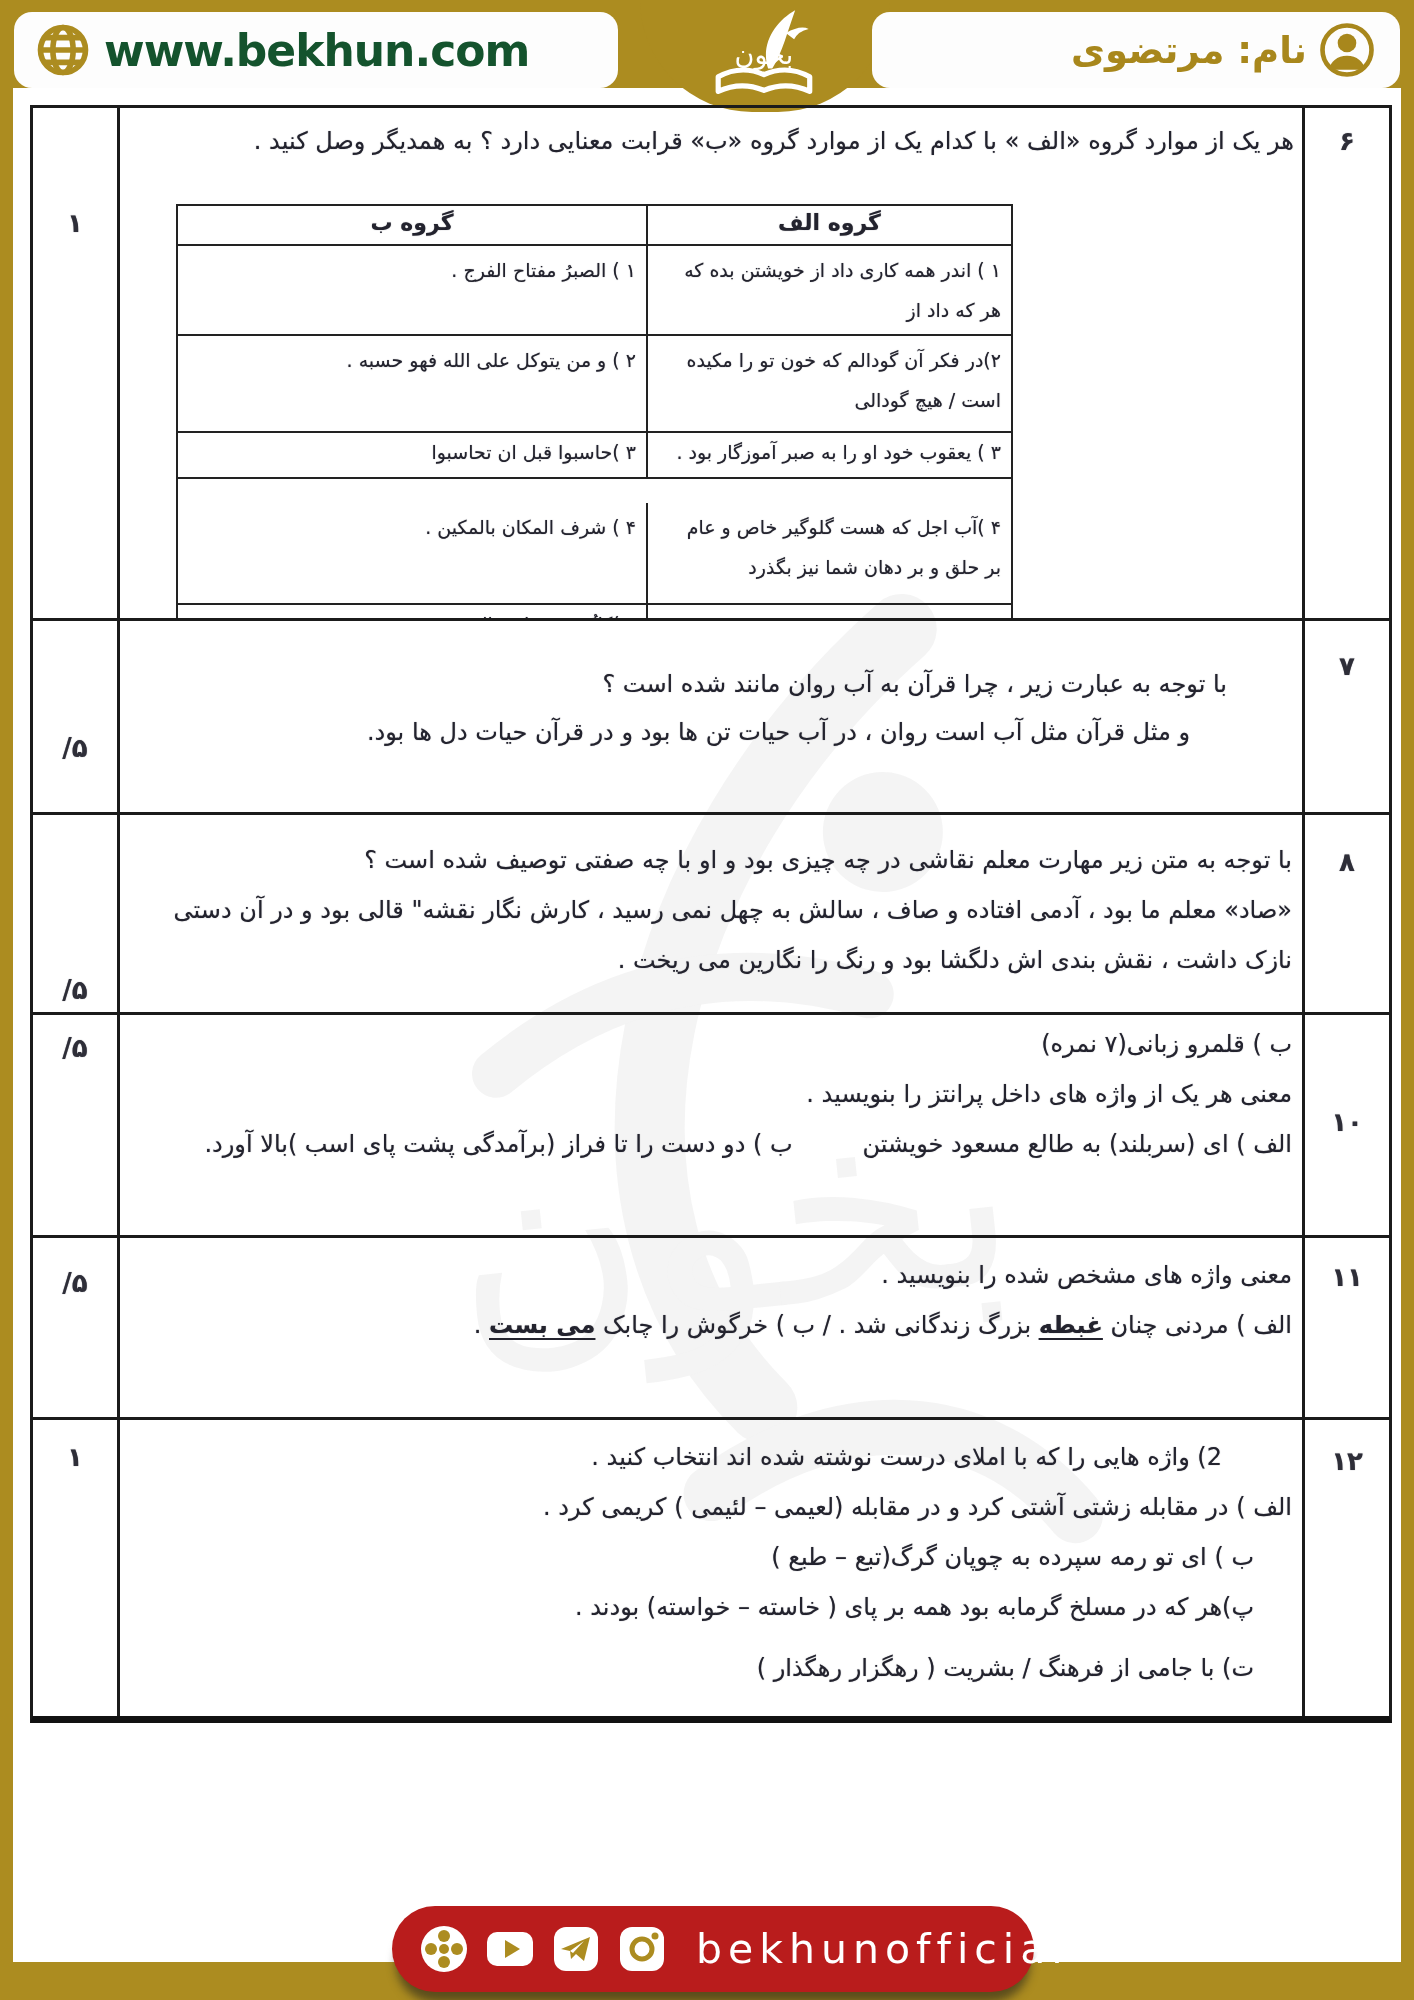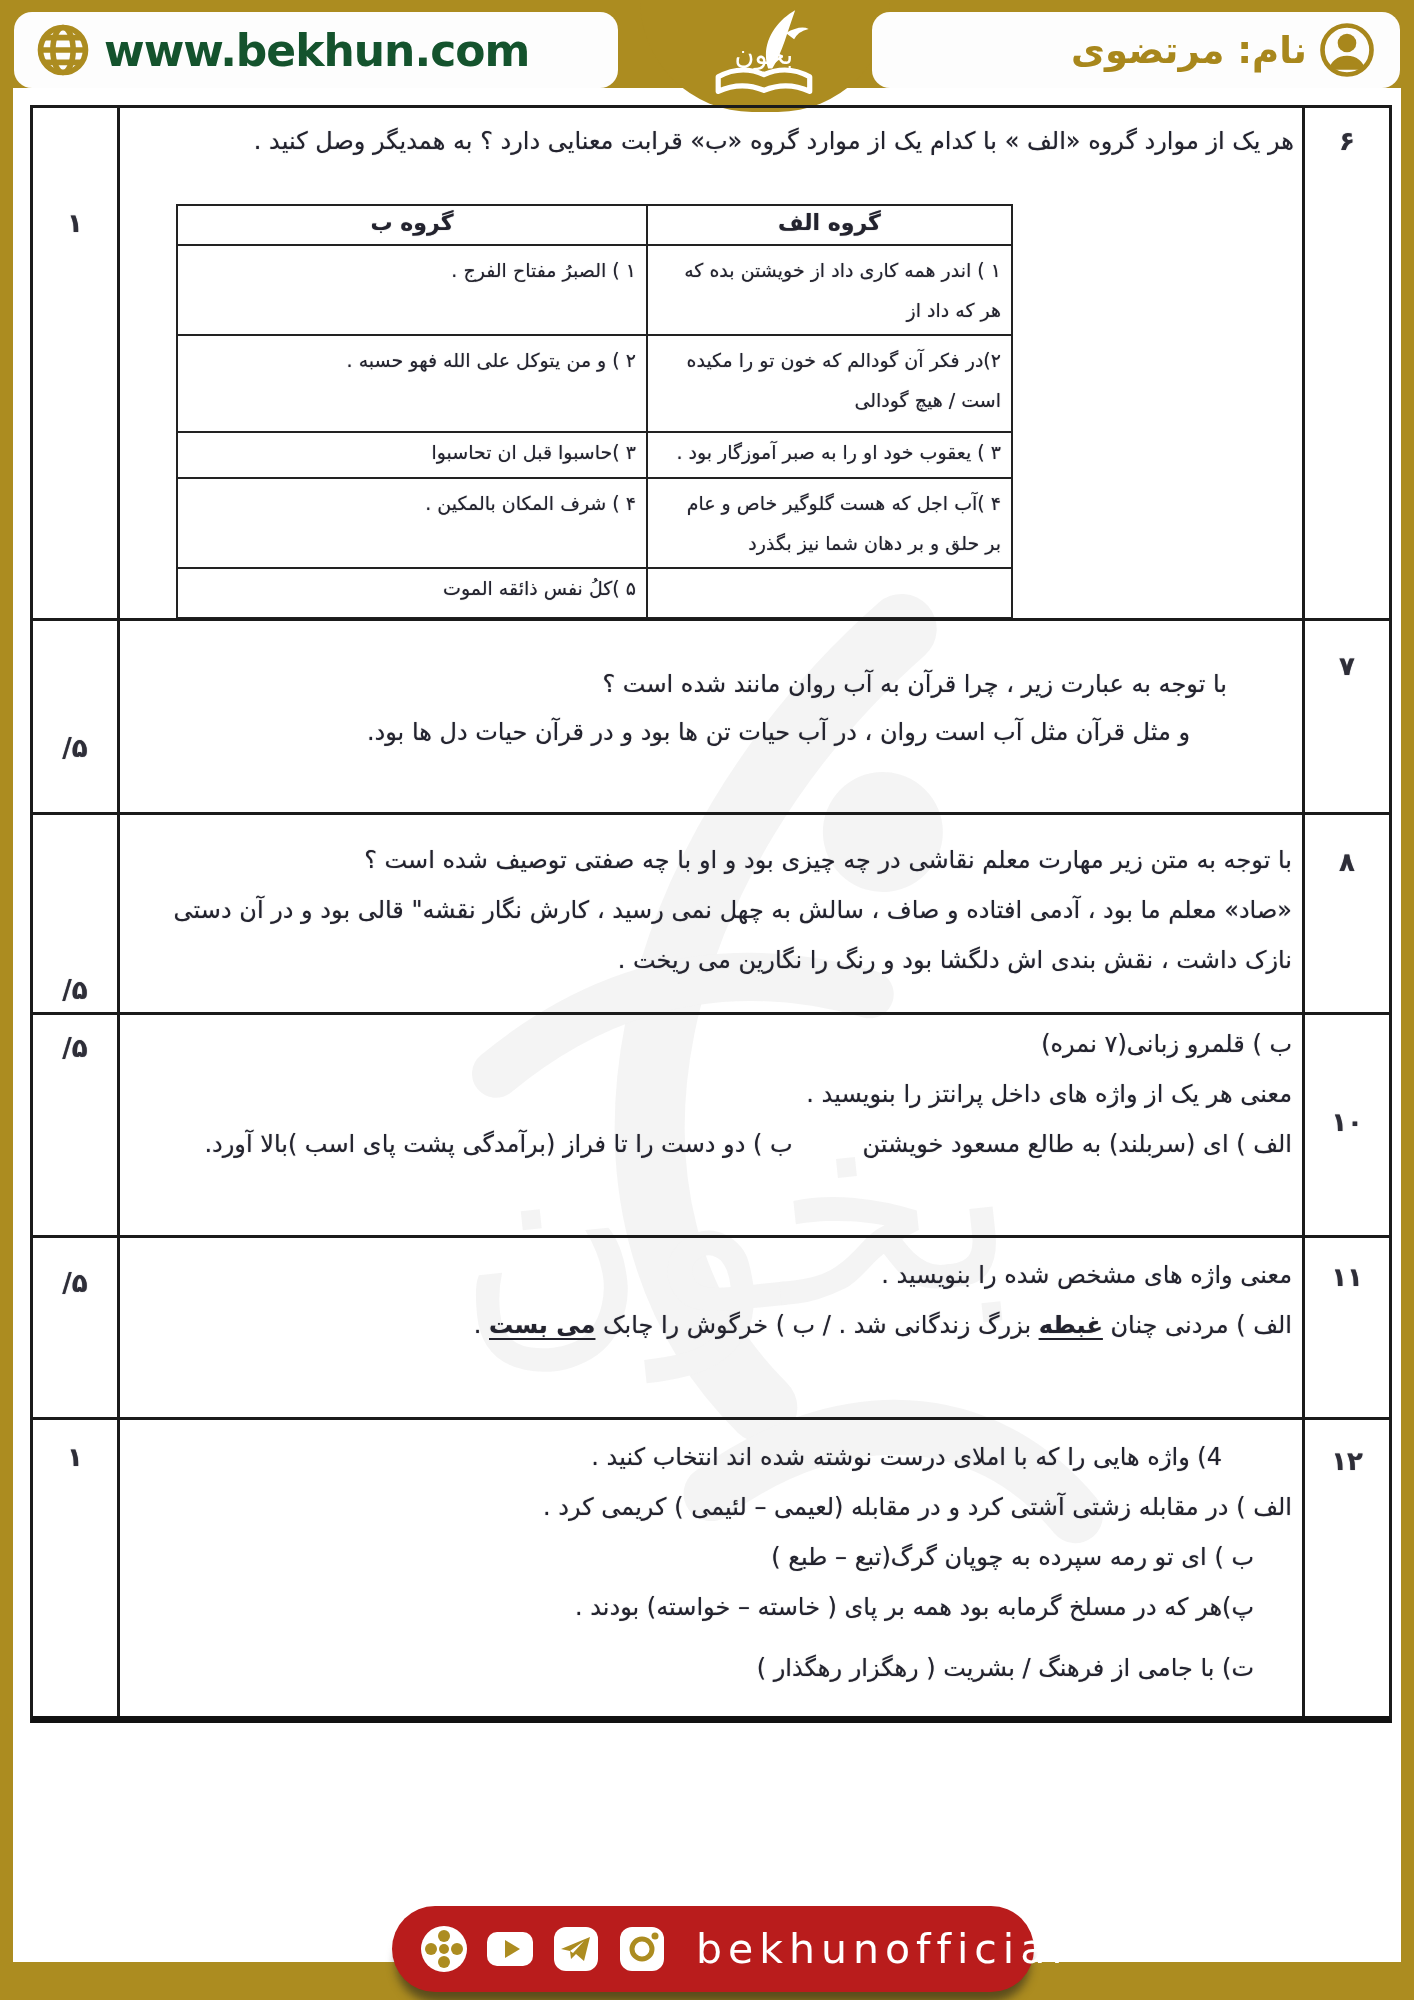--- a/index.html
+++ b/index.html
@@ -132,21 +132,21 @@
           </div>
           <div class="mt-row" style="height:97px;">
             <div class="mt-cell mt-b fa mt-txt">۲ ) و من یتوکل علی الله فهو حسبه .</div>
             <div class="mt-cell mt-a fa mt-txt">۲)در فکر آن گودالم که خون تو را مکیده است / هیچ گودالی
 چنین رفیع ندیده بودم / در حضیض هم می توان عزیز بود</div>
           </div>
           <div class="mt-row" style="height:46px;">
             <div class="mt-cell mt-b fa mt-txt tight">۳ )حاسبوا قبل ان تحاسبوا</div>
             <div class="mt-cell mt-a fa mt-txt tight">۳ ) یعقوب خود او را به صبر آموزگار بود .</div>
           </div>
-          <div class="mt-row" style="height:90px;">
+          <div class="mt-row" style="height:102px;margin-top:24px;">
             <div class="mt-cell mt-b fa mt-txt">۴ ) شرف المکان بالمکین .</div>
             <div class="mt-cell mt-a fa mt-txt">۴ )آب اجل که هست گلوگیر خاص و عام
 بر حلق و بر دهان شما نیز بگذرد</div>
           </div>
           <div class="mt-row" style="height:48px;">
             <div class="mt-cell mt-b fa mt-txt tight">۵ )کلُ نفس ذائقه الموت</div>
             <div class="mt-cell mt-a fa mt-txt tight"></div>
           </div>
         </div>
       </div>
@@ -210,21 +210,21 @@
     </div>
 
     <div class="qrow" style="height:306px;">
       <div class="score-cell">
         <div class="score-val" style="top:22px;">۱</div>
       </div>
       <div class="qnum-cell">
         <div class="qnum-val" style="top:26px;">۱۲</div>
       </div>
       <div class="main-cell">
-        <div class="fa abs" style="top:20px;right:80px;left:6px;">4) واژه هایی را که با املای درست نوشته شده اند انتخاب کنید .</div>
+        <div class="fa abs" style="top:20px;right:80px;left:6px;">2) واژه هایی را که با املای درست نوشته شده اند انتخاب کنید .</div>
         <div class="fa abs" style="top:70px;right:10px;left:6px;">الف ) در مقابله زشتی آشتی کرد و در مقابله (لعیمی – لئیمی ) کریمی کرد .</div>
         <div class="fa abs" style="top:120px;right:48px;left:6px;">ب ) ای تو رمه سپرده به چوپان گرگ(تبع – طبع )</div>
         <div class="fa abs" style="top:170px;right:48px;left:6px;">پ)هر که در مسلخ گرمابه بود همه بر پای ( خاسته – خواسته) بودند .</div>
         <div class="fa abs" style="top:231px;right:48px;left:6px;">ت) با جامی از فرهنگ / بشریت ( رهگزار  رهگذار )</div>
       </div>
     </div>
 
   </div>
 
   <div class="social-pill">

